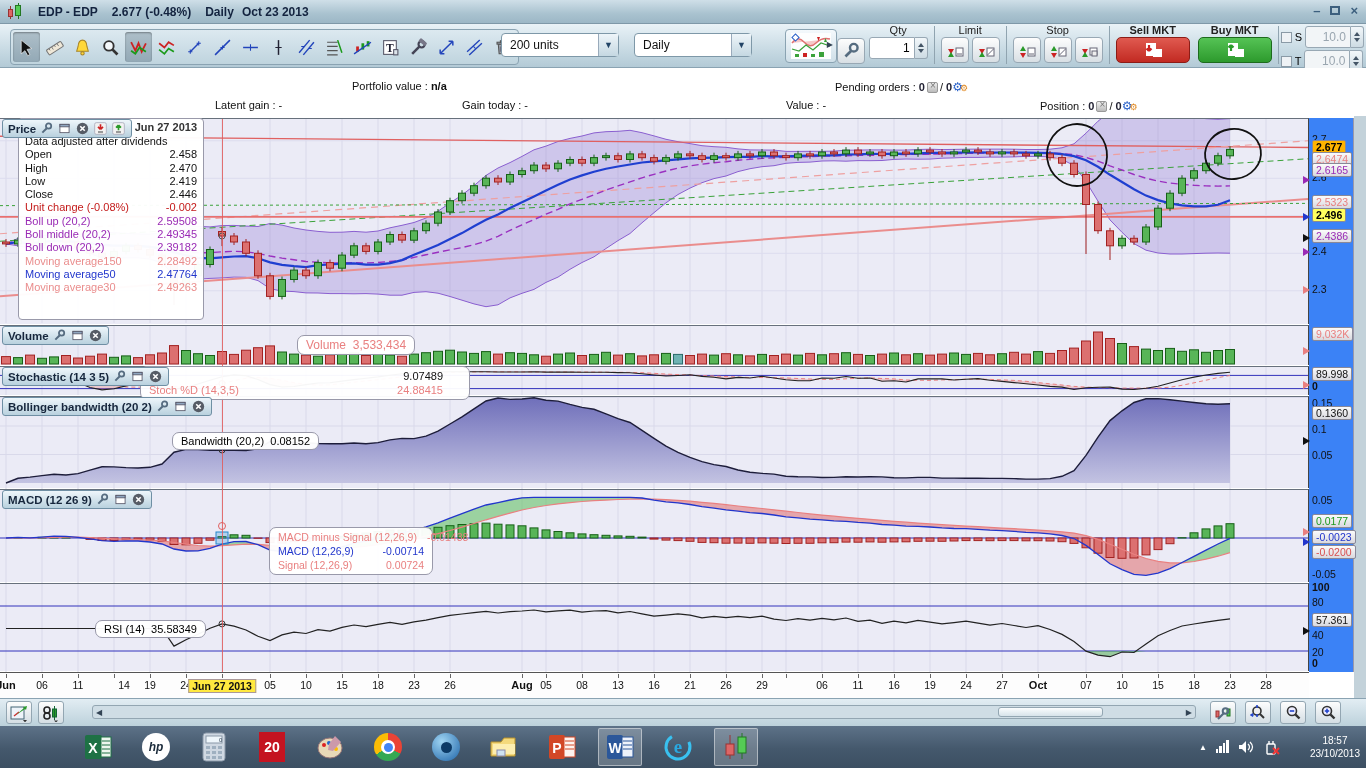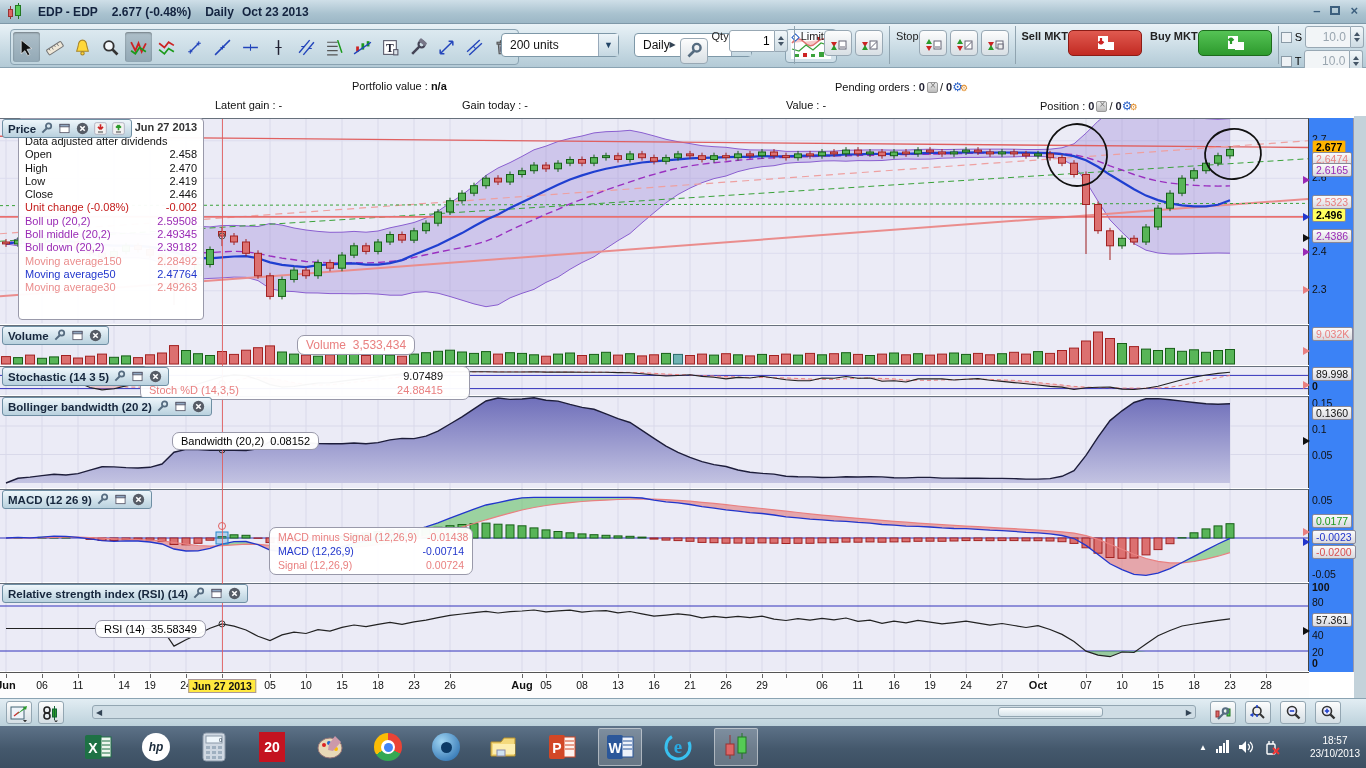--- a/index.html
+++ b/index.html
@@ -32,21 +32,21 @@
     display:flex; align-items:center; top:9px; padding-left:8px; font-size:12px; color:#111;}
   .select .dd { margin-left:auto; width:20px; height:22px; background:linear-gradient(#eef5f9,#c5d8e2);
     border-left:1px solid #9ab; display:flex; align-items:center; justify-content:center; color:#246; font-size:9px;}
   #sel-units { left:501px; width:118px; } #sel-period { left:634px; width:118px; }
   #btn-chartstyle { position:absolute; left:785px; top:5px; width:52px; height:34px;
     background:linear-gradient(#f4f9fc,#cfdfe8); border:1px solid #8aa3b2; border-radius:4px;
     display:flex; align-items:center; justify-content:center;}
 
   
   #trading { position:absolute; right:2px; top:0px; height:44px; display:flex; align-items:flex-start; }
-  .tgroup { display:flex; flex-direction:row; padding:6px 4px; }
+  .tgroup { display:flex; flex-direction:column; align-items:center; padding:0 4px; }
   .tlabel { font-size:11px; color:#222; height:13px; }
   .trow { display:flex; gap:3px; align-items:center; }
   .minibtn { width:28px; height:26px; background:linear-gradient(#fdfdfd,#d8dfe4); border:1px solid #98a8b4; border-radius:4px;
     display:flex; align-items:center; justify-content:center;}
   .minibtn svg { width:20px; height:20px; }
   .bigbtn { width:74px; height:26px; border-radius:5px; display:flex; align-items:center; justify-content:center; }
   .bigbtn svg { width:26px; height:20px; }
   #btn-sell { background:linear-gradient(#e05a50,#c22a22); border:1px solid #8c1c16; }
   #btn-buy  { background:linear-gradient(#55c355,#2d9a2d); border:1px solid #1d6b1d; }
   .spin { display:flex; align-items:center; }
@@ -1533,41 +1533,20 @@
             <rect x="3.5" y="4" width="11" height="3" fill="#8fa6c0" stroke="#556"></rect>
           </svg>
         </span>
       <span class="hicon">
           <svg viewBox="0 0 18 18">
             <circle cx="9" cy="9" r="6.8" fill="#565c66"></circle>
             <path d="M6.3 6.3 L11.7 11.7 M11.7 6.3 L6.3 11.7" stroke="#fff" stroke-width="1.9"></path>
           </svg>
         </span>
     </div>
-    <div class="phead" style="top:468px;">
-      <span>Relative strength index (RSI) (14)</span>
-      <span class="hicon">
-          <svg viewBox="0 0 18 18">
-            <line x1="4" y1="14" x2="9" y2="9" stroke="#566c80" stroke-width="2.4"></line>
-            <circle cx="11.5" cy="6" r="3.2" fill="none" stroke="#566c80" stroke-width="2.1"></circle>
-          </svg>
-        </span>
-      <span class="hicon">
-          <svg viewBox="0 0 18 18">
-            <rect x="3.5" y="4" width="11" height="10" fill="#fff" stroke="#556"></rect>
-            <rect x="3.5" y="4" width="11" height="3" fill="#8fa6c0" stroke="#556"></rect>
-          </svg>
-        </span>
-      <span class="hicon">
-          <svg viewBox="0 0 18 18">
-            <circle cx="9" cy="9" r="6.8" fill="#565c66"></circle>
-            <path d="M6.3 6.3 L11.7 11.7 M11.7 6.3 L6.3 11.7" stroke="#fff" stroke-width="1.9"></path>
-          </svg>
-        </span>
-    </div>
 
     <div id="priceinfo">
       <span id="pi-date">Jun 27 2013</span>
       <div id="pi-rows">
           <div class="trowf">
             <span style="color:#111">Data adjusted after dividends</span>
             <span style="color:#111"></span>
           </div>
           <div class="trowf">
             <span style="color:#111">Open</span>
@@ -1625,21 +1604,21 @@
           <span style="color:#111; padding-right:18px">9.07489</span>
         </div>
         <div class="trowf">
           <span style="color:#e98080">Stoch %D (14,3,5)</span>
           <span style="color:#e98080; padding-right:18px">24.88415</span>
         </div>
       </div>
     <div class="tooltip" style="left:172px; top:316px;">
       <span>Bandwidth (20,2)</span>&nbsp;&nbsp;<span>0.08152</span>
     </div>
-    <div class="tooltip" style="left:269px; top:411px; width:204px; font-size:10.5px;" id="tt-macd">
+    <div class="tooltip" style="left:269px; top:411px; width:164px; font-size:10.5px;" id="tt-macd">
         <div class="trowf">
           <span style="color:#e98080">MACD minus Signal (12,26,9)</span>
           <span style="color:#e98080; padding-right:0px">-0.01438</span>
         </div>
         <div class="trowf">
           <span style="color:#2236cc">MACD (12,26,9)</span>
           <span style="color:#2236cc; padding-right:0px">-0.00714</span>
         </div>
         <div class="trowf">
           <span style="color:#e98080">Signal (12,26,9)</span>

